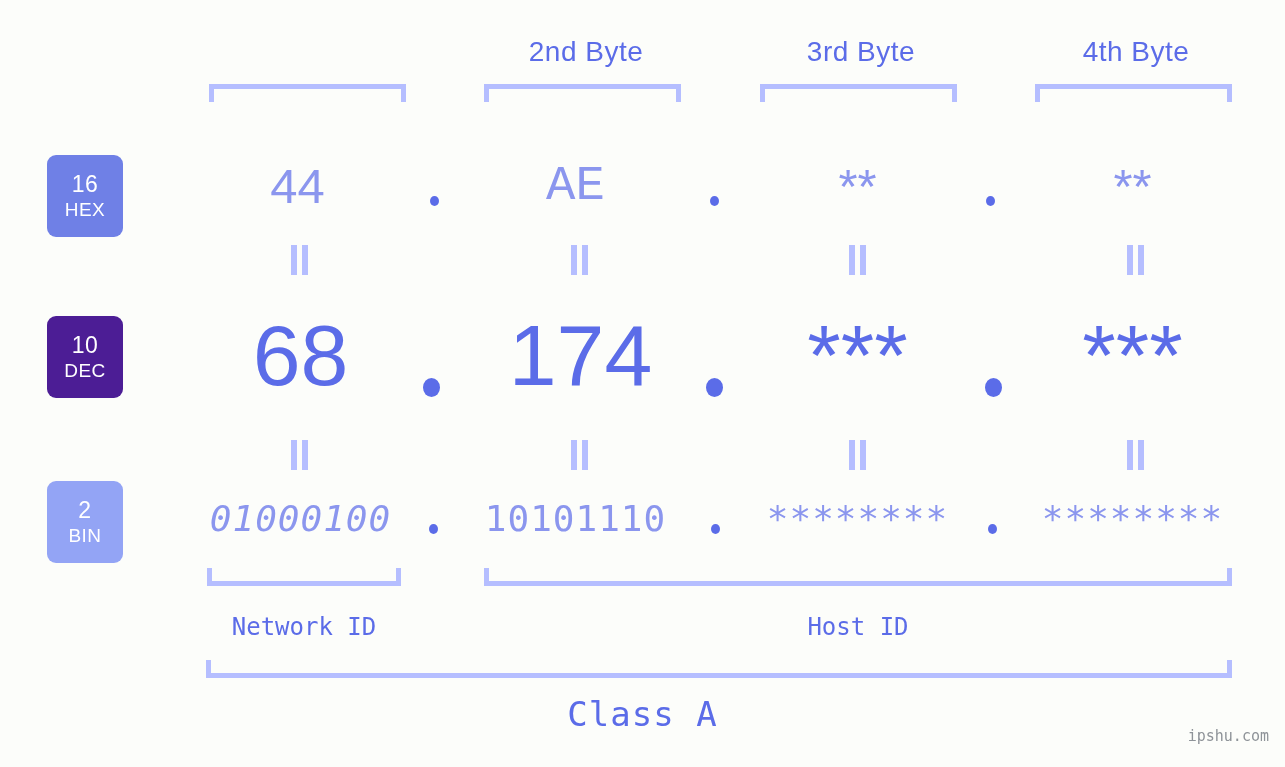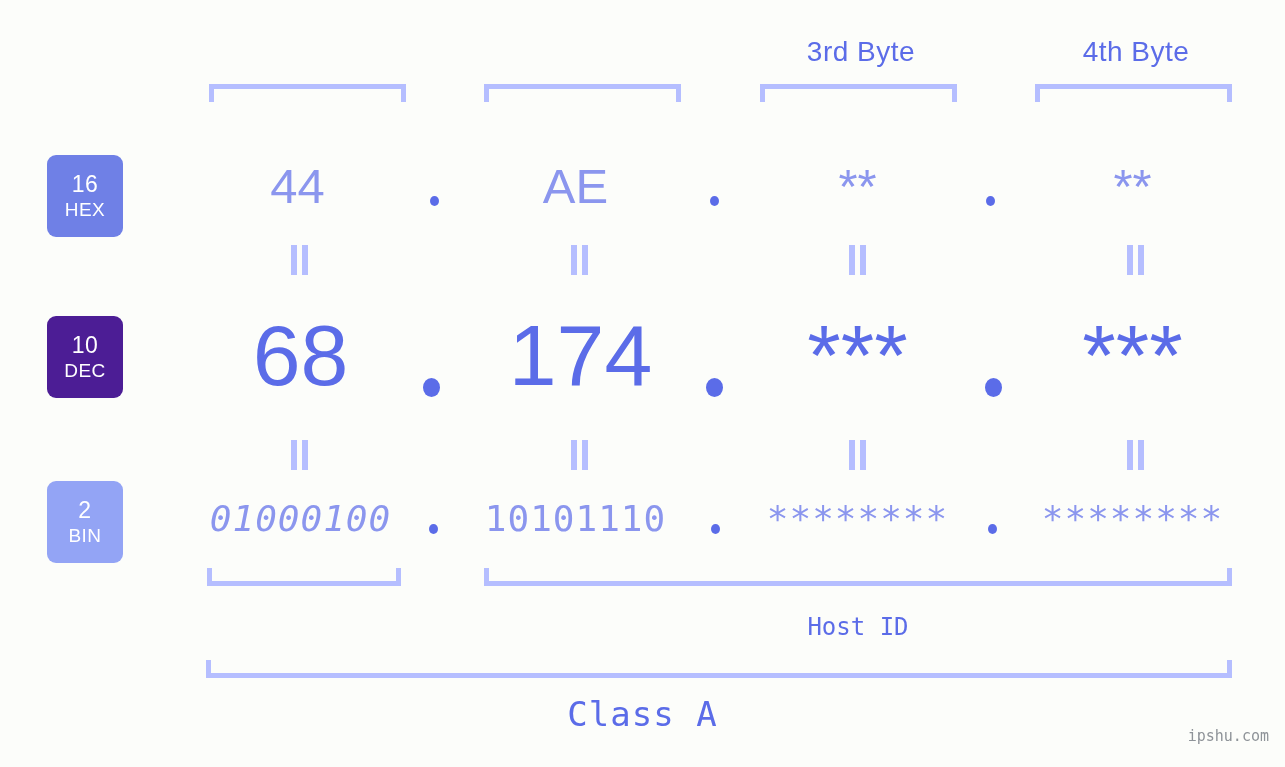--- a/index.html
+++ b/index.html
@@ -181,20 +181,21 @@
     color: #8e9398;
     font-family: "DejaVu Sans Mono", "Liberation Mono", monospace;
     letter-spacing: 0px;
   }
 </style>
 </head>
 <body>
 
 <div id="stage">
 
+  <div class="byte-head" style="left:470px; width:232px;">2nd Byte</div>
   <div class="byte-head" style="left:745px; width:232px;">3rd Byte</div>
   <div class="byte-head" style="left:1020px; width:232px;">4th Byte</div>
 
   <div class="bracket-top" style="left:209px; width:197px;"></div>
   <div class="bracket-top" style="left:484px; width:197px;"></div>
   <div class="bracket-top" style="left:760px; width:197px;"></div>
   <div class="bracket-top" style="left:1035px; width:197px;"></div>
 
   <div class="badge" id="badge-hex">
     <span class="num">16</span>
@@ -205,21 +206,21 @@
     <span class="abbr">DEC</span>
   </div>
   <div class="badge" id="badge-bin">
     <span class="num">2</span>
     <span class="abbr">BIN</span>
   </div>
 
   <div class="row-hex">
     <div class="cell" style="left:195px; width:205px;">44</div>
     <div class="dot dot-hex" style="left:430px;"></div>
-    <div class="cell" style="left:473px; width:205px;">AE</div>
+    <div class="cell" style="left:473px; width:205px;font-family:Liberation Mono, monospace;">AE</div>
     <div class="dot dot-hex" style="left:710px;"></div>
     <div class="cell" style="left:755px; width:205px;">**</div>
     <div class="dot dot-hex" style="left:986px;"></div>
     <div class="cell" style="left:1030px; width:205px;">**</div>
   </div>
 
   <div class="eq eq-r1" style="left:289px;">
     <i class="a"></i>
       <i class="b"></i>
   </div>
@@ -269,20 +270,21 @@
     <div class="cell" style="left:473px; width:205px;">10101110</div>
     <div class="dot dot-bin" style="left:711px;"></div>
     <div class="cell" style="left:755px; width:205px;">********</div>
     <div class="dot dot-bin" style="left:988px;"></div>
     <div class="cell" style="left:1030px; width:205px;">********</div>
   </div>
 
   <div class="bracket-bot" style="left:207px; top:568px; width:194px;"></div>
   <div class="bracket-bot" style="left:484px; top:568px; width:748px;"></div>
 
+  <div class="section-label" id="label-network" style="left:204px; width:200px;">Network ID</div>
   <div class="section-label" id="label-host" style="left:758px; width:200px;">Host ID</div>
 
   <div class="bracket-bot" style="left:206px; top:660px; width:1026px;"></div>
   <div id="label-class">Class A</div>
 
   <div id="watermark">ipshu.com</div>
 
 </div>
 
 </body></html>

